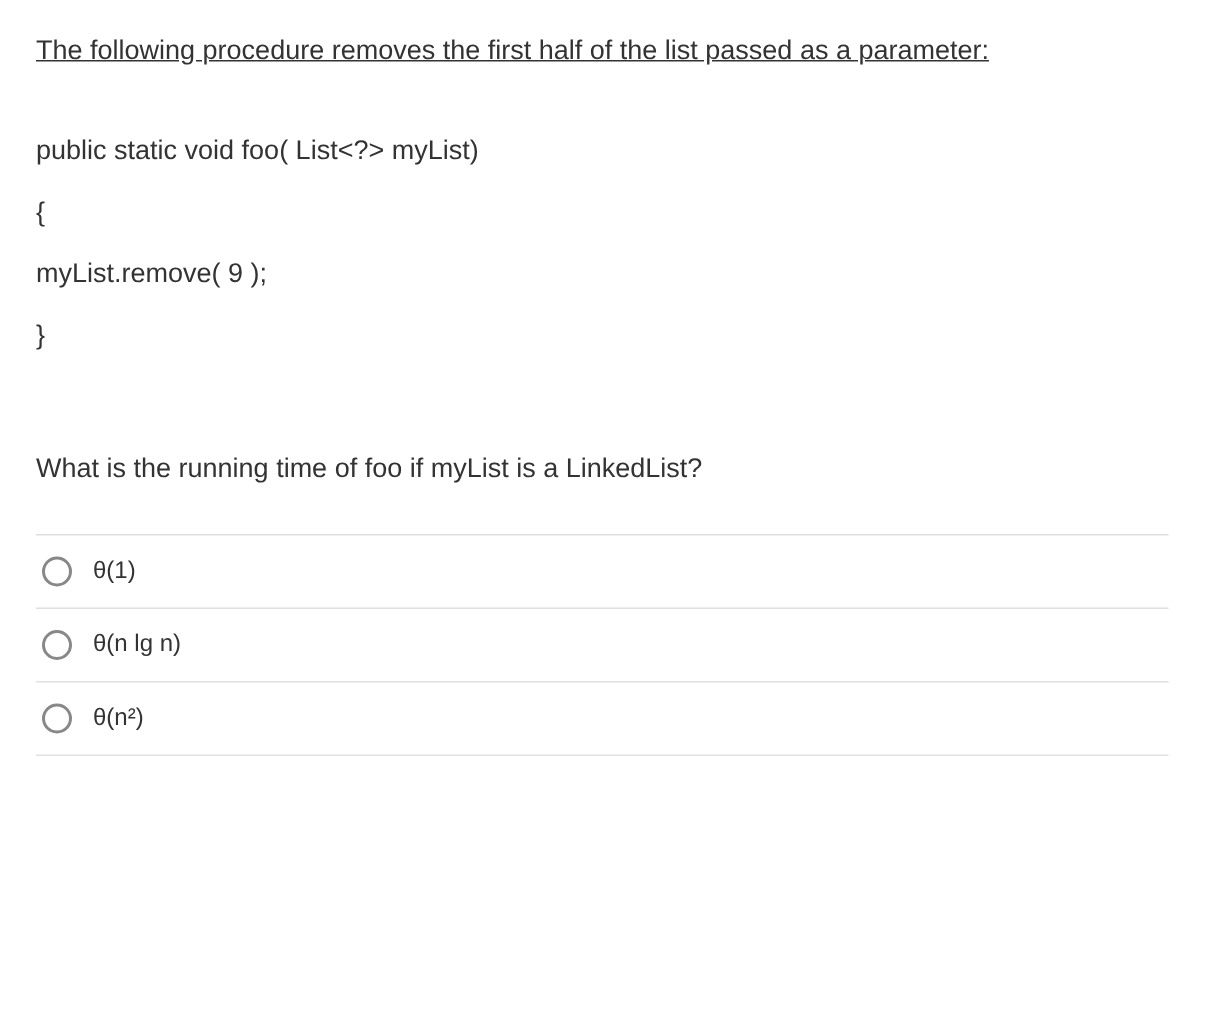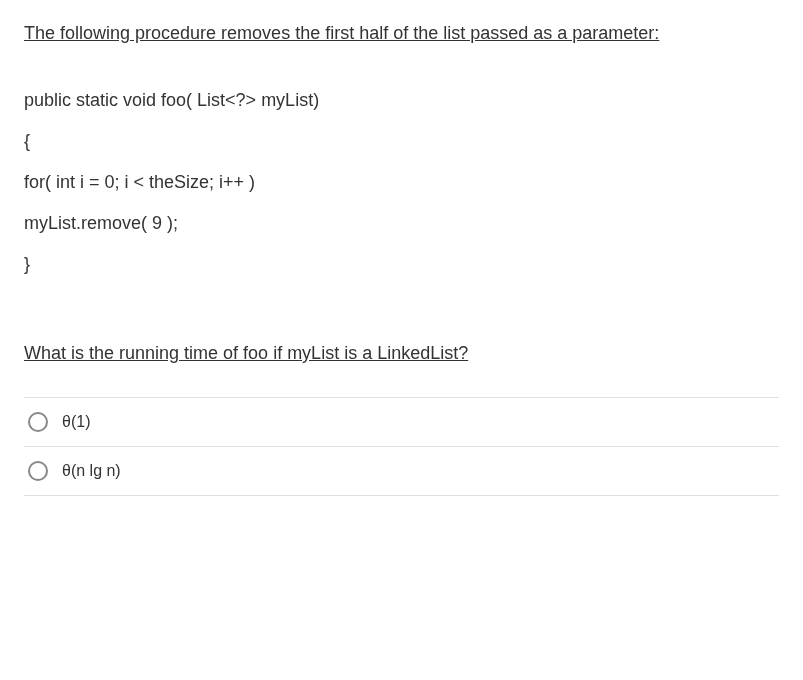--- a/index.html
+++ b/index.html
@@ -18,21 +18,20 @@
   }
   .code-block {
     margin-bottom: 62px;
   }
   .code-line {
     margin: 14px 0;
     font-family: 'Segoe UI', Arial, sans-serif;
   }
   .sub-question {
     margin-bottom: 30px;
-    text-decoration: underline;
   }
   .options {
     margin-top: 10px;
   }
   .option {
     display: flex;
     align-items: center;
     padding: 12px 4px;
     border-bottom: 1px solid #e0e0e0;
   }
@@ -65,29 +64,32 @@
   }
 </style>
 </head>
 <body>
 
 <div class="question-text">The following procedure removes the first half of the list passed as a parameter:</div>
 
 <div class="code-block">
   <div class="code-line">public static void foo( List&lt;?&gt; myList)</div>
   <div class="code-line">{</div>
-  <div class="code-line">for( int i = 0; i &lt; theSize; i++ )</div>
   <div class="code-line">myList.remove( 9 );</div>
   <div class="code-line">}</div>
 </div>
 
 <div class="sub-question">What is the running time of foo if myList is a LinkedList?</div>
 
 <div class="options">
   <div class="option">
     <div class="radio"></div>
     <span class="option-label">θ(1)</span>
   </div>
   <div class="option">
     <div class="radio"></div>
     <span class="option-label">θ(n lg n)</span>
   </div>
+  <div class="option">
+    <div class="radio"></div>
+    <span class="option-label">θ(n²)</span>
+  </div>
 </div>
 
 </body></html>

